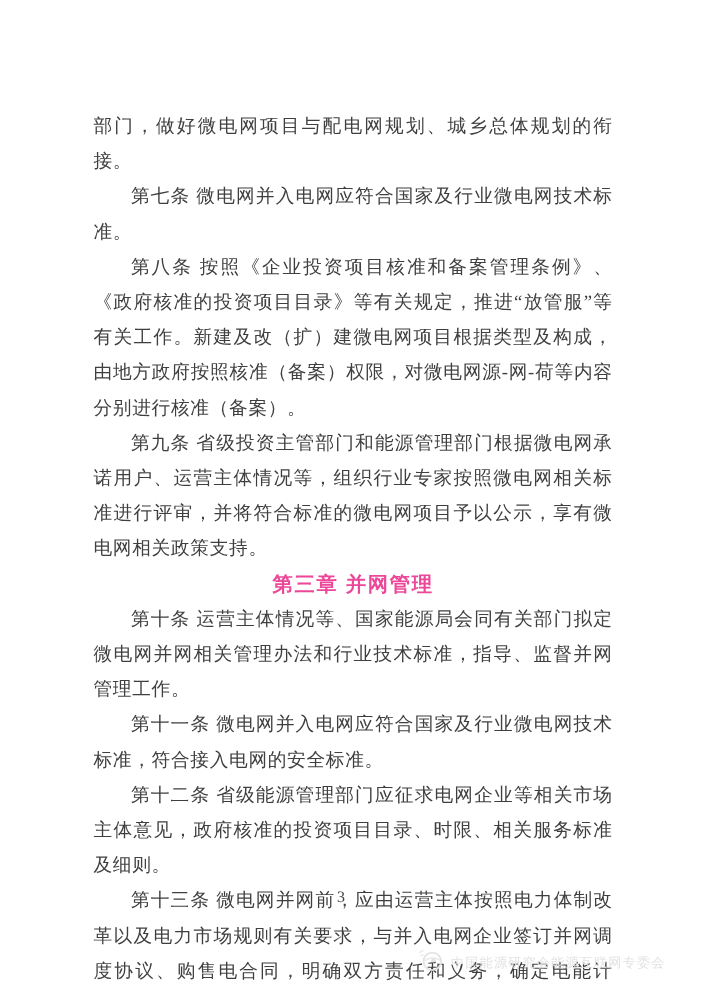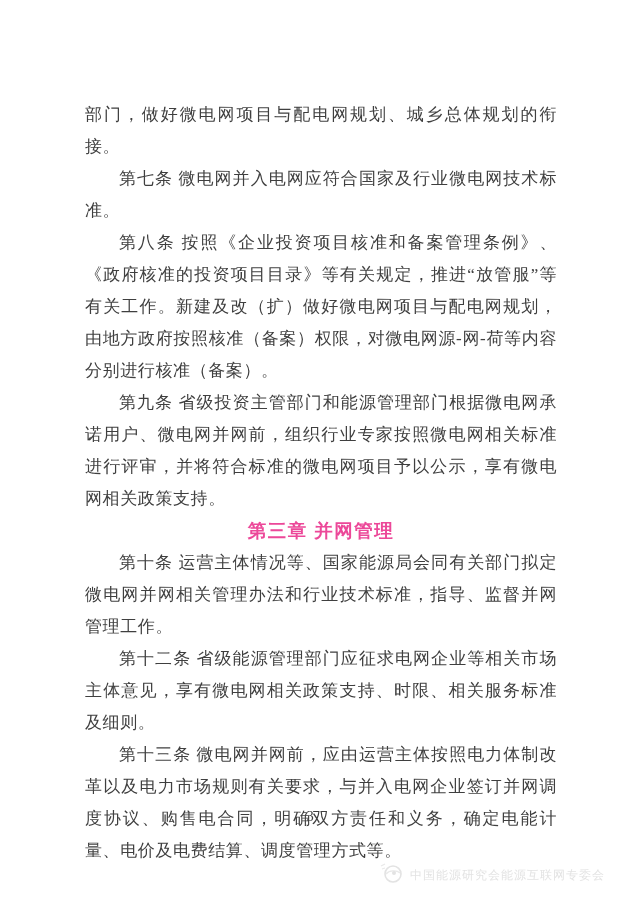--- a/index.html
+++ b/index.html
@@ -60,25 +60,26 @@
   }
   .footer-watermark .logo { display: inline-flex; }
 </style>
 </head>
 <body>
 
 <div class="page">
   <div class="content">
     <p class="para">部门，做好微电网项目与配电网规划、城乡总体规划的衔接。</p>
     <p class="para indent">第七条 微电网并入电网应符合国家及行业微电网技术标准。</p>
-    <p class="para indent">第八条 按照《企业投资项目核准和备案管理条例》、《政府核准的投资项目目录》等有关规定，推进“放管服”等有关工作。新建及改（扩）做好微电网项目与配电网规划，由地方政府按照核准（备案）权限，对微电网源-网-荷等内容分别进行核准（备案）。</p>
-    <p class="para indent">第九条 省级投资主管部门和能源管理部门根据微电网承诺用户、微电网并网前，组织行业专家按照微电网相关标准进行评审，并将符合标准的微电网项目予以公示，享有微电网相关政策支持。</p>
+    <p class="para indent">第八条 按照《企业投资项目核准和备案管理条例》、《政府核准的投资项目目录》等有关规定，推进“放管服”等有关工作。新建及改（扩）建微电网项目根据类型及构成，由地方政府按照核准（备案）权限，对微电网源-网-荷等内容分别进行核准（备案）。</p>
+    <p class="para indent">第九条 省级投资主管部门和能源管理部门根据微电网承诺用户、运营主体情况等，组织行业专家按照微电网相关标准进行评审，并将符合标准的微电网项目予以公示，享有微电网相关政策支持。</p>
     <h2 class="chapter-heading">第三章 并网管理</h2>
     <p class="para indent">第十条 运营主体情况等、国家能源局会同有关部门拟定微电网并网相关管理办法和行业技术标准，指导、监督并网管理工作。</p>
-    <p class="para indent">第十二条 省级能源管理部门应征求电网企业等相关市场主体意见，享有微电网相关政策支持、时限、相关服务标准及细则。</p>
+    <p class="para indent">第十一条 微电网并入电网应符合国家及行业微电网技术标准，符合接入电网的安全标准。</p>
+    <p class="para indent">第十二条 省级能源管理部门应征求电网企业等相关市场主体意见，政府核准的投资项目目录、时限、相关服务标准及细则。</p>
     <p class="para indent">第十三条 微电网并网前，应由运营主体按照电力体制改革以及电力市场规则有关要求，与并入电网企业签订并网调度协议、购售电合同，明确双方责任和义务，确定电能计量、电价及电费结算、调度管理方式等。</p>
 
   </div>
 
   <div class="page-number">3</div>
 
   <div class="footer-watermark">
     <span class="logo">
       <svg width="26" height="22" viewBox="0 0 26 22" fill="none" xmlns="http://www.w3.org/2000/svg">
         <circle cx="14" cy="12" r="8" stroke="#e3e3e3" stroke-width="1.6"></circle>

